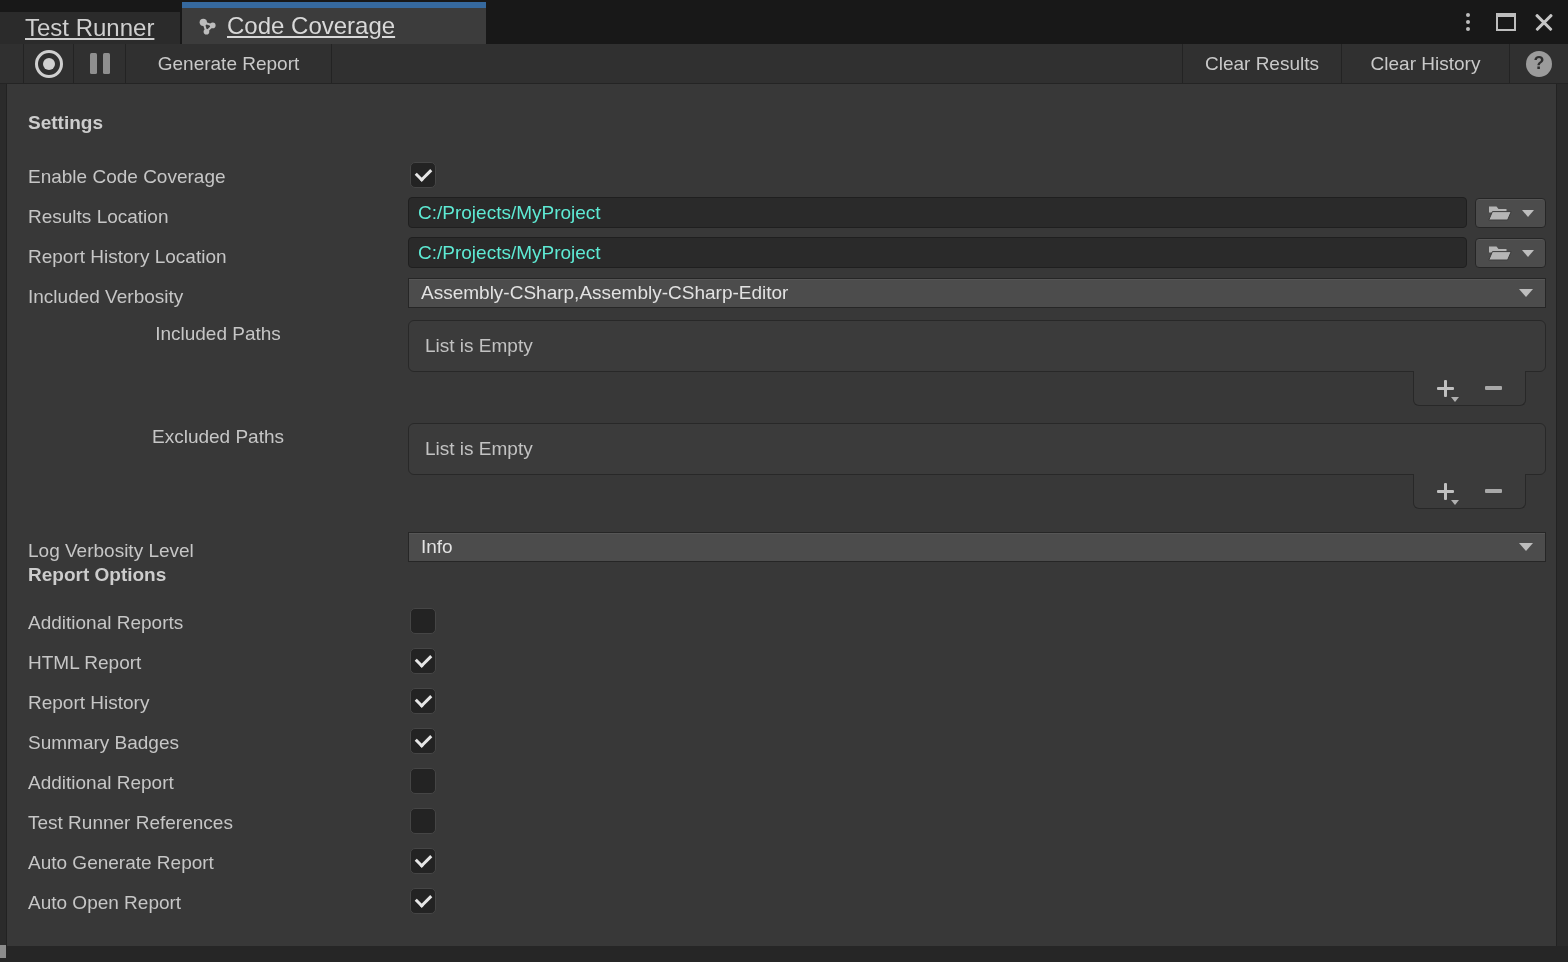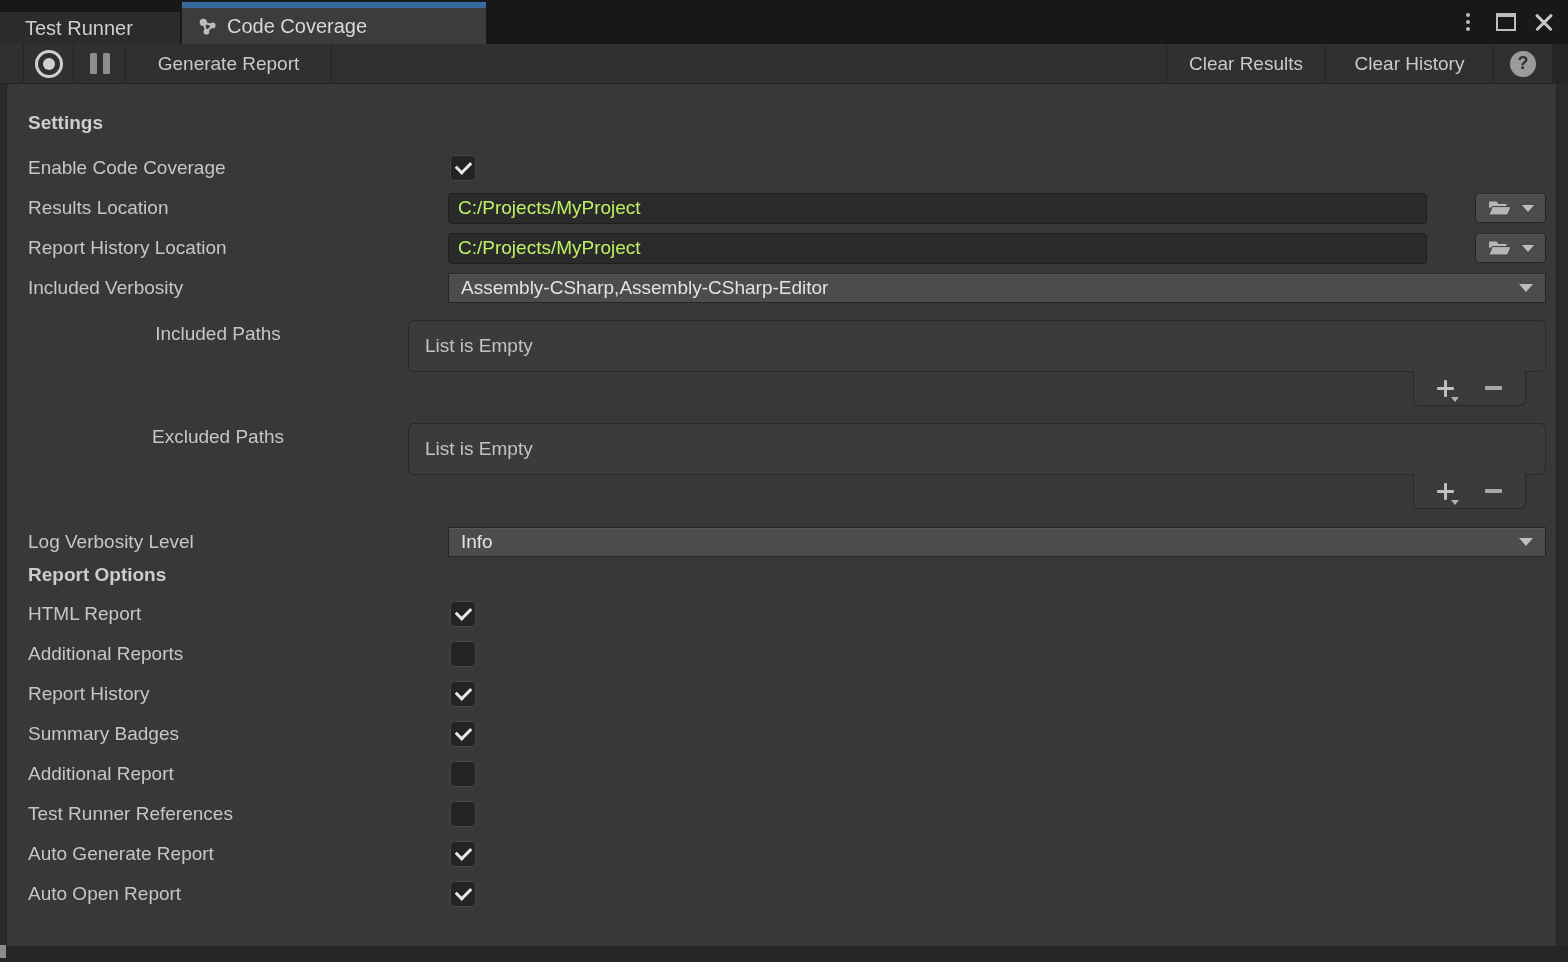--- a/index.html
+++ b/index.html
@@ -7,21 +7,21 @@
     width:1568px;height:962px;position:relative;overflow:hidden;
     background:#262626;
     font-family:"Liberation Sans", sans-serif;
     -webkit-font-smoothing:antialiased;
   }
   
   .titlebar{
     position:absolute;top:0;left:0;right:0;height:44px;
     background:#181818;display:flex;align-items:flex-end;
   }
-  .tab{box-sizing:border-box;display:flex;align-items:center;font-size:20px;cursor:default;}
+  .tab{box-sizing:border-box;display:flex;align-items:center;font-size:24px;cursor:default;text-decoration:underline;}
   .tab-inactive{
     width:180px;height:32px;background:#2b2b2b;color:#cfcfcf;padding-left:25px;
   }
   .tab-active{
     margin-left:2px;width:304px;height:42px;background:#3c3c3c;
     border-top:6px solid #36699e;color:#d8d8d8;padding-left:15px;gap:9px;
   }
   .tab-icon{display:flex;align-items:center;}
   .win-controls{
     margin-left:auto;align-self:center;display:flex;align-items:center;
@@ -33,21 +33,21 @@
   .icon-max{width:16px;height:12px;border:2px solid #bdbdbd;border-top-width:4px;}
   .icon-close{position:relative;width:20px;height:20px;}
   .icon-close::before,.icon-close::after{
     content:'';position:absolute;left:-1px;top:9px;width:22px;height:2.6px;
     background:#c6c6c6;border-radius:1px;
   }
   .icon-close::before{transform:rotate(45deg);}
   .icon-close::after{transform:rotate(-45deg);}
   
   .toolbar{
-    position:absolute;top:44px;left:0;right:16px;height:40px;background:#303030;
+    position:absolute;top:44px;left:0;right:0;height:40px;background:#303030;
     border-bottom:1px solid #242424;box-sizing:border-box;display:flex;align-items:stretch;
   }
   .tb-btn{
     display:flex;align-items:center;justify-content:center;
     border-right:1px solid #232323;color:#c9c9c9;font-size:19px;box-sizing:border-box;
   }
   .tb-pad{width:24px;}
   .tb-record{width:50px;}
   .tb-pause{width:52px;}
   .tb-generate{width:206px;}
@@ -69,34 +69,34 @@
   .edge-bottom{position:absolute;left:0;right:0;bottom:0;height:16px;background:#262626;}
   .notch{position:absolute;left:0;bottom:4px;width:6px;height:13px;background:#8c8c8c;}
   
   .content{
     position:absolute;top:84px;left:7px;width:1549px;bottom:16px;background:#383838;
     box-sizing:border-box;padding:0 10px 0 21px;color:#c6c6c6;font-size:19px;
   }
   .heading{font-weight:bold;color:#cdcdcd;height:26px;display:flex;align-items:center;}
   .h-settings{margin-top:26px;}
   .h-report{}
-  .row{display:flex;align-items:center;height:40px;gap:40px;}
+  .row{display:flex;align-items:flex-end;height:40px;}
   .row-enable{margin-top:12px;}
   .label{width:380px;flex:none;}
   .checkbox{
     width:26px;height:26px;flex:none;background:#232323;border:1px solid #454545;
     border-radius:5px;position:relative;margin-left:2px;box-sizing:border-box;
   }
   .checkbox.checked::after{
     content:'';position:absolute;left:5px;top:5px;width:12px;height:7px;
     border-left:3px solid #e6e6e6;border-bottom:3px solid #e6e6e6;transform:rotate(-45deg);
   }
   .textfield{
     flex:1;height:31px;box-sizing:border-box;display:flex;align-items:center;
-    background:#2a2a2a;border:1px solid #1f1f1f;border-radius:4px;padding:0 9px;color:#bef264;
+    background:#2a2a2a;border:1px solid #1f1f1f;border-radius:4px;padding:0 9px;color:#5eead4;
   }
   .folder-btn{
     width:71px;height:30px;flex:none;margin-left:8px;box-sizing:border-box;
     background:#4c4c4c;border:1px solid #262626;border-radius:4px;
     display:flex;align-items:center;justify-content:center;gap:10px;
     box-shadow:inset 0 1px 0 rgba(255,255,255,.06);
   }
   .dropdown{
     flex:1;height:30px;box-sizing:border-box;display:flex;align-items:center;
     background:#4c4c4c;border:1px solid #262626;border-radius:0;padding:0 12px;
@@ -276,27 +276,27 @@
     <div class="dropdown">
       <span>Info</span>
       <span class="caret"></span>
     </div>
   </div>
 
   <div class="heading h-report">Report Options</div>
 
   <div class="opt-rows" id="report-options-list">
   <div class="row">
-    <div class="label">HTML Report</div>
-    <span class="checkbox checked"></span>
-  </div>
-
-  <div class="row">
     <div class="label">Additional Reports</div>
     <span class="checkbox"></span>
+  </div>
+
+  <div class="row">
+    <div class="label">HTML Report</div>
+    <span class="checkbox checked"></span>
   </div>
 
   <div class="row">
     <div class="label">Report History</div>
     <span class="checkbox checked"></span>
   </div>
 
   <div class="row">
     <div class="label">Summary Badges</div>
     <span class="checkbox checked"></span>

